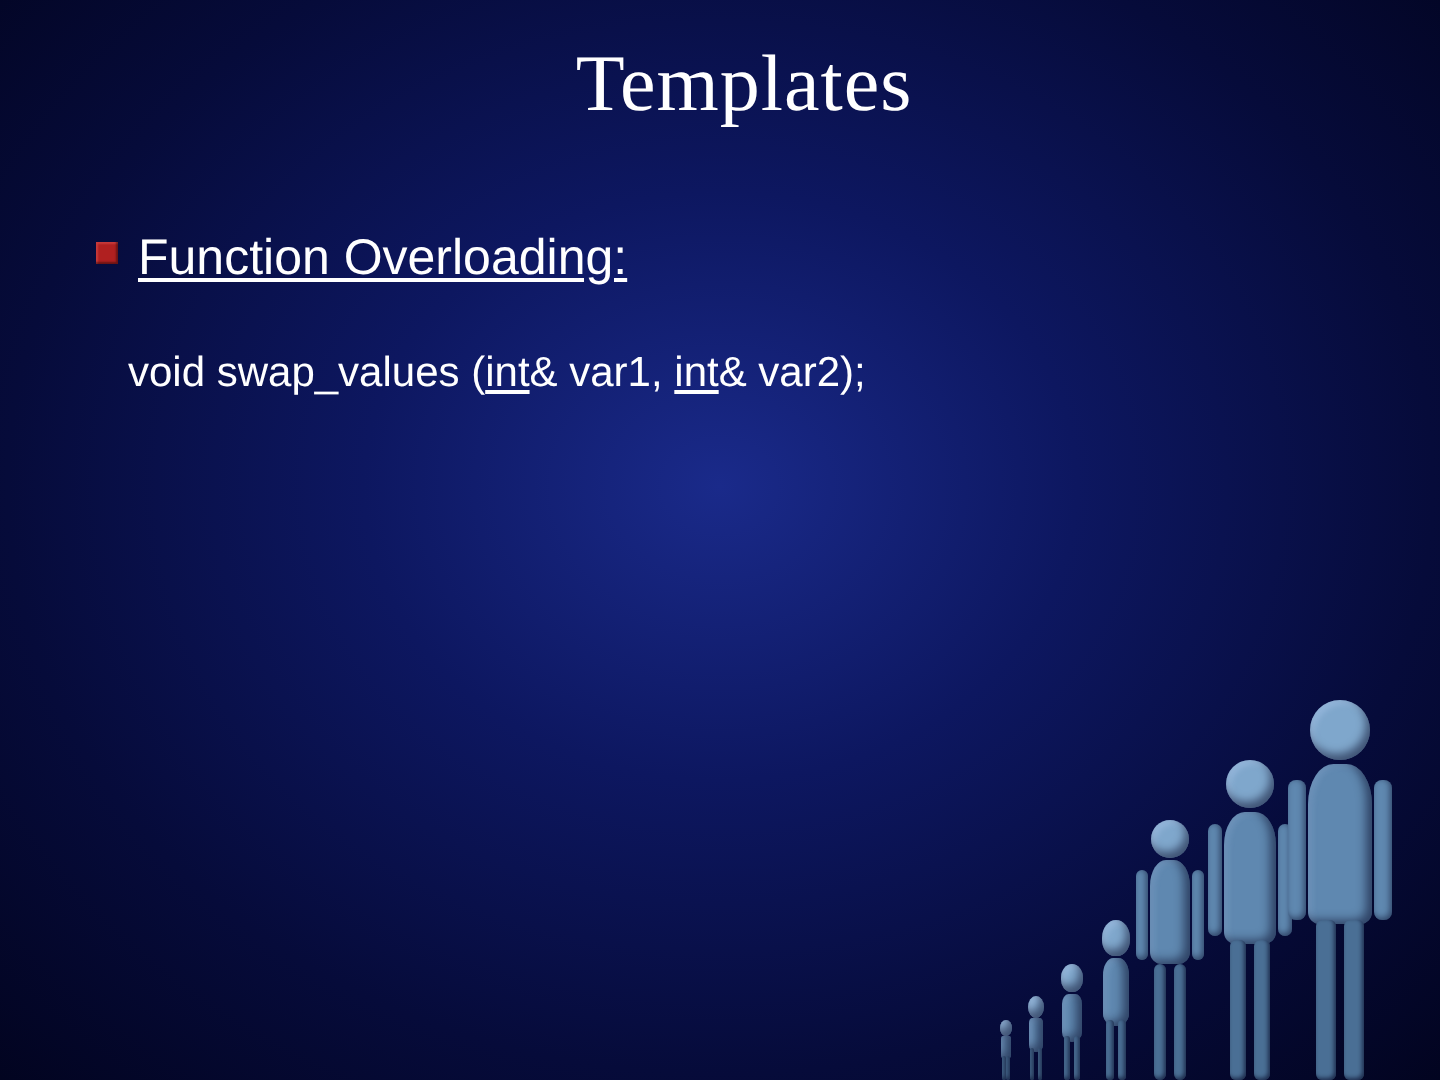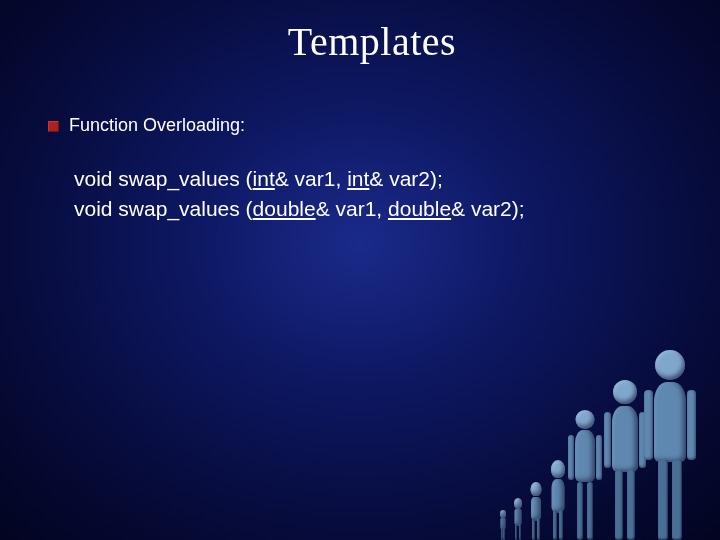--- a/index.html
+++ b/index.html
@@ -37,24 +37,25 @@
   }
   .bullet {
     width: 11px;
     height: 11px;
     background: #b02020;
     margin-top: 6px;
     flex: 0 0 auto;
     box-shadow: inset -1px -1px 1px rgba(0,0,0,0.4), inset 1px 1px 1px rgba(255,120,120,0.3);
   }
   .heading-text {
-    font-size: 18px;
+    font-size: 25px;
+    text-decoration: underline;
   }
   .code-block {
-    margin-left: 26px;
+    margin-left: 16px;
     font-size: 21px;
     line-height: 1.45;
   }
   .code-line { white-space: nowrap; }
   .ul { text-decoration: underline; }
   .figures {
     position: absolute;
     bottom: 0;
     right: 20px;
     width: 260px;
@@ -143,21 +144,20 @@
   <h1 class="title">Templates</h1>
 
   <div class="content">
     <div class="bullet-row">
       <div class="bullet"></div>
       <div class="heading-text">Function Overloading:</div>
     </div>
 
     <div class="code-block">
       <div class="code-line"><span>void swap_values (</span><span class="ul">int</span><span>&amp; var1, </span><span class="ul">int</span><span>&amp; var2);</span></div>
-      <div class="code-line"><span>void swap_values (</span><span class="ul">double</span><span>&amp; var1, </span><span class="ul">double</span><span>&amp; var2);</span></div>
     </div>
   </div>
 
   <div class="figures">
     <div class="fig f7">
         <div class="head"></div>
         <div class="body"></div>
         <div class="leg l"></div>
         <div class="leg r"></div>
       </div>

